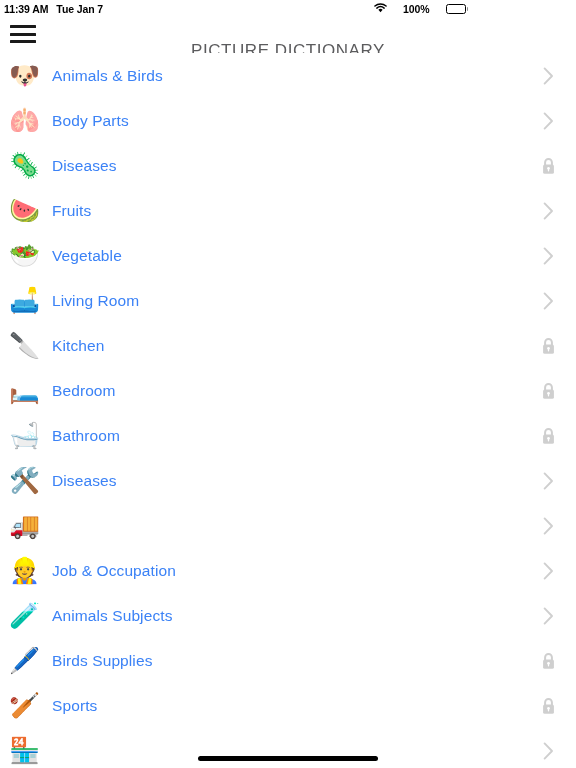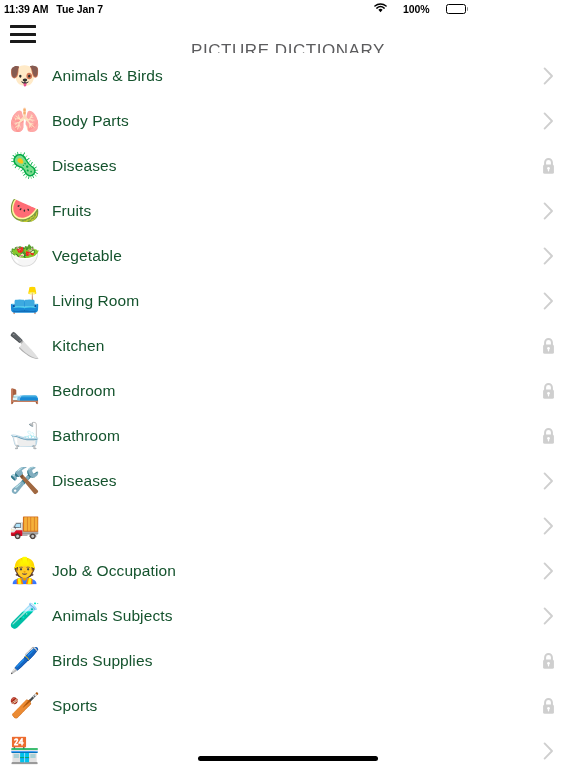--- a/index.html
+++ b/index.html
@@ -137,21 +137,21 @@
     display: flex;
     align-items: center;
     justify-content: center;
     font-size: 25px;
     line-height: 1;
     user-select: none;
   }
   .item-label {
     margin-left: 12px;
     font-size: 15.5px;
-    color: #14532d;
+    color: #3b82f6;
     letter-spacing: 0.1px;
     white-space: nowrap;
   }
   .item-accessory {
     margin-left: auto;
     width: 20px;
     height: 20px;
     display: flex;
     align-items: center;
     justify-content: center;

